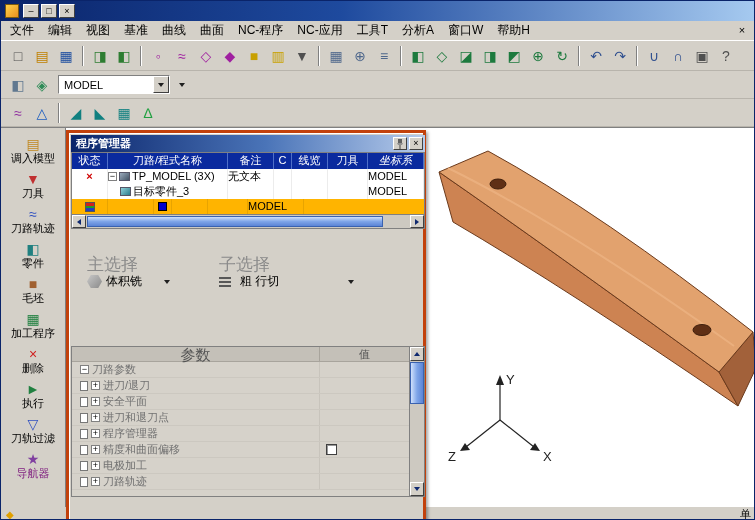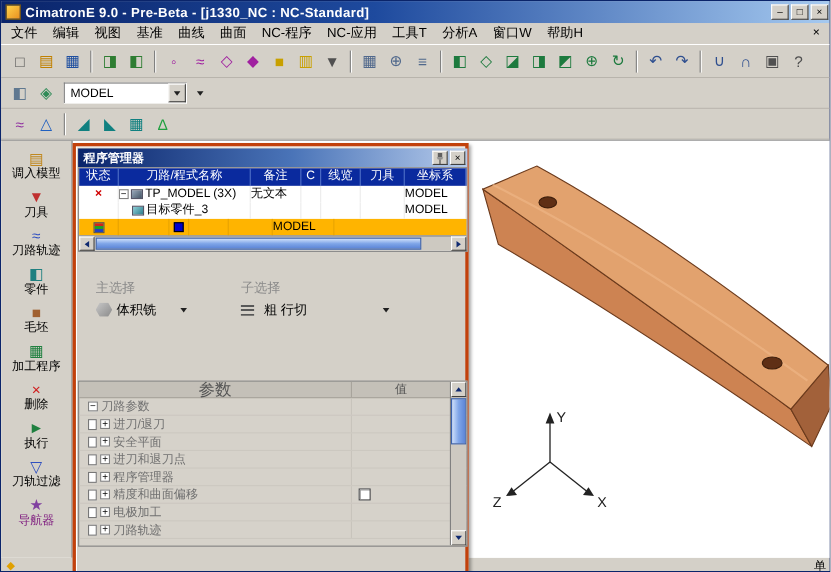--- a/index.html
+++ b/index.html
@@ -68,21 +68,21 @@
 .hscroll{display:flex;height:14px;background:#cdc9c1;border-top:1px solid #808080;align-items:center;}
 .sbtn{width:14px;height:13px;background:#d4d0c8;border:1px solid;border-color:#fff #404040 #404040 #fff;display:flex;align-items:center;justify-content:center;flex:none;}
 .sb-right-btn{margin-left:auto;}
 .tri-l{width:0;height:0;border-top:3px solid transparent;border-bottom:3px solid transparent;border-right:4px solid #102a70;}
 .tri-r{width:0;height:0;border-top:3px solid transparent;border-bottom:3px solid transparent;border-left:4px solid #102a70;}
 .tri-u{width:0;height:0;border-left:3px solid transparent;border-right:3px solid transparent;border-bottom:4px solid #102a70;}
 .tri-d{width:0;height:0;border-left:3px solid transparent;border-right:3px solid transparent;border-top:4px solid #102a70;}
 .hthumb{height:11px;width:296px;margin-left:1px;background:linear-gradient(180deg,#cfe0fb,#7fa5e8 50%,#5b84d6);border:1px solid #3a62b0;flex:none;}
 
 
-.sel-label{position:absolute;font-size:12px;color:#8a8a8a;}
+.sel-label{position:absolute;font-size:17px;color:#8a8a8a;}
 .sel-primary-label{left:18px;top:120px;}
 .sel-sub-label{left:150px;top:120px;}
 .sel-value{position:absolute;display:flex;align-items:center;gap:4px;font-size:12px;color:#000;}
 .sel-primary-value{left:18px;top:140px;}
 .sel-sub-value{left:150px;top:140px;gap:9px;}
 .hex-icon{width:15px;height:13px;background:linear-gradient(135deg,#c8c8c8,#8a8a8a);clip-path:polygon(25% 0,75% 0,100% 50%,75% 100%,25% 100%,0 50%);flex:none;}
 .lines-icon{width:12px;height:10px;background:repeating-linear-gradient(180deg,#585858 0 2px,transparent 2px 4px);flex:none;}
 .dd{margin-left:14px;display:inline-flex;width:14px;height:14px;align-items:center;justify-content:center;}
 .sel-sub-value .dd{margin-left:56px;}
 
@@ -110,21 +110,20 @@
 
 svg text{font-family:"Liberation Sans","DejaVu Sans",sans-serif;}
 </style>
 </head>
 <body>
 
 <div class="win">
 
   <div class="titlebar">
     <span class="app-icon"></span>
-    <span class="title">CimatronE 9.0 - Pre-Beta - [j1330_NC : NC-Standard]</span>
     <span class="winbtns">
       <span class="wbtn">–</span>
       <span class="wbtn">□</span>
       <span class="wbtn">×</span>
     </span>
   </div>
 
   <div class="menubar">
     <span id="menu-items" class="menu-items">
         <span class="menu-item">文件</span>
@@ -298,21 +297,21 @@
       </div>
 
       <div class="ptable">
         <div class="thead" id="ptable-head">
             <span class="th" style="width: 36px;">状态</span>
             <span class="th" style="width: 120px;">刀路/程式名称</span>
             <span class="th" style="width: 46px;">备注</span>
             <span class="th" style="width: 18px;">C</span>
             <span class="th" style="width: 36px;">线览</span>
             <span class="th" style="width: 40px;">刀具</span>
-            <span class="th" style="width: 56px;">坐标系</span>
+            <span class="th" style="width: 56px; font-style: italic;">坐标系</span>
           </div>
         <div id="ptable-body">
             <div class="tr">
               <span class="td td-status" style="width: 36px;">
                 <span class="st-x">×</span>
               </span>
               <span class="td td-name" style="width: 120px;">
                 <span class="exp">−</span>
                 <span class="ri ri-toolpath-group"></span>
                 <span>TP_MODEL (3X)</span>

